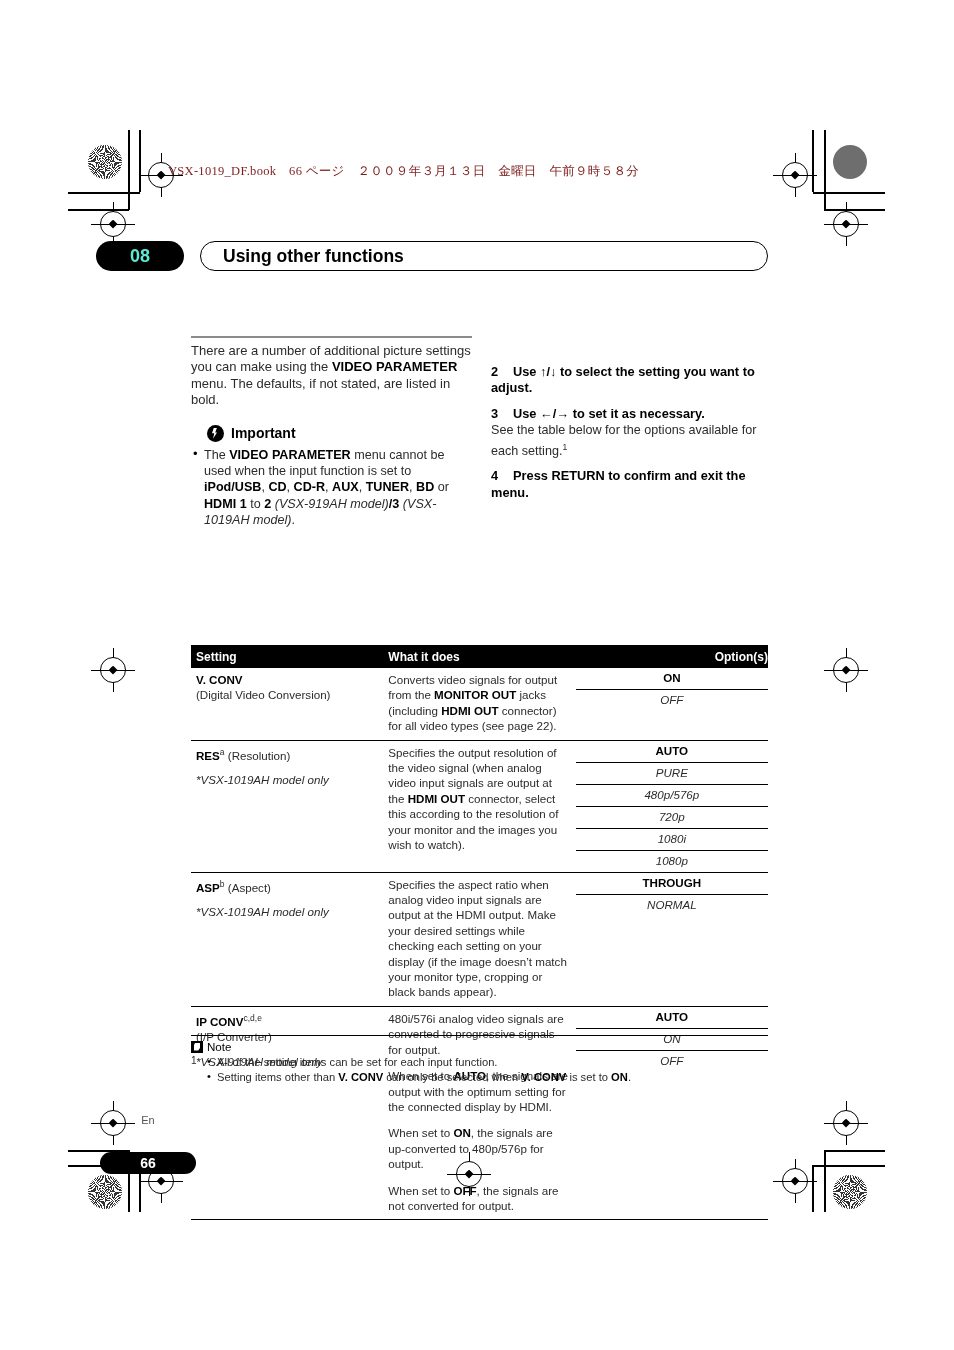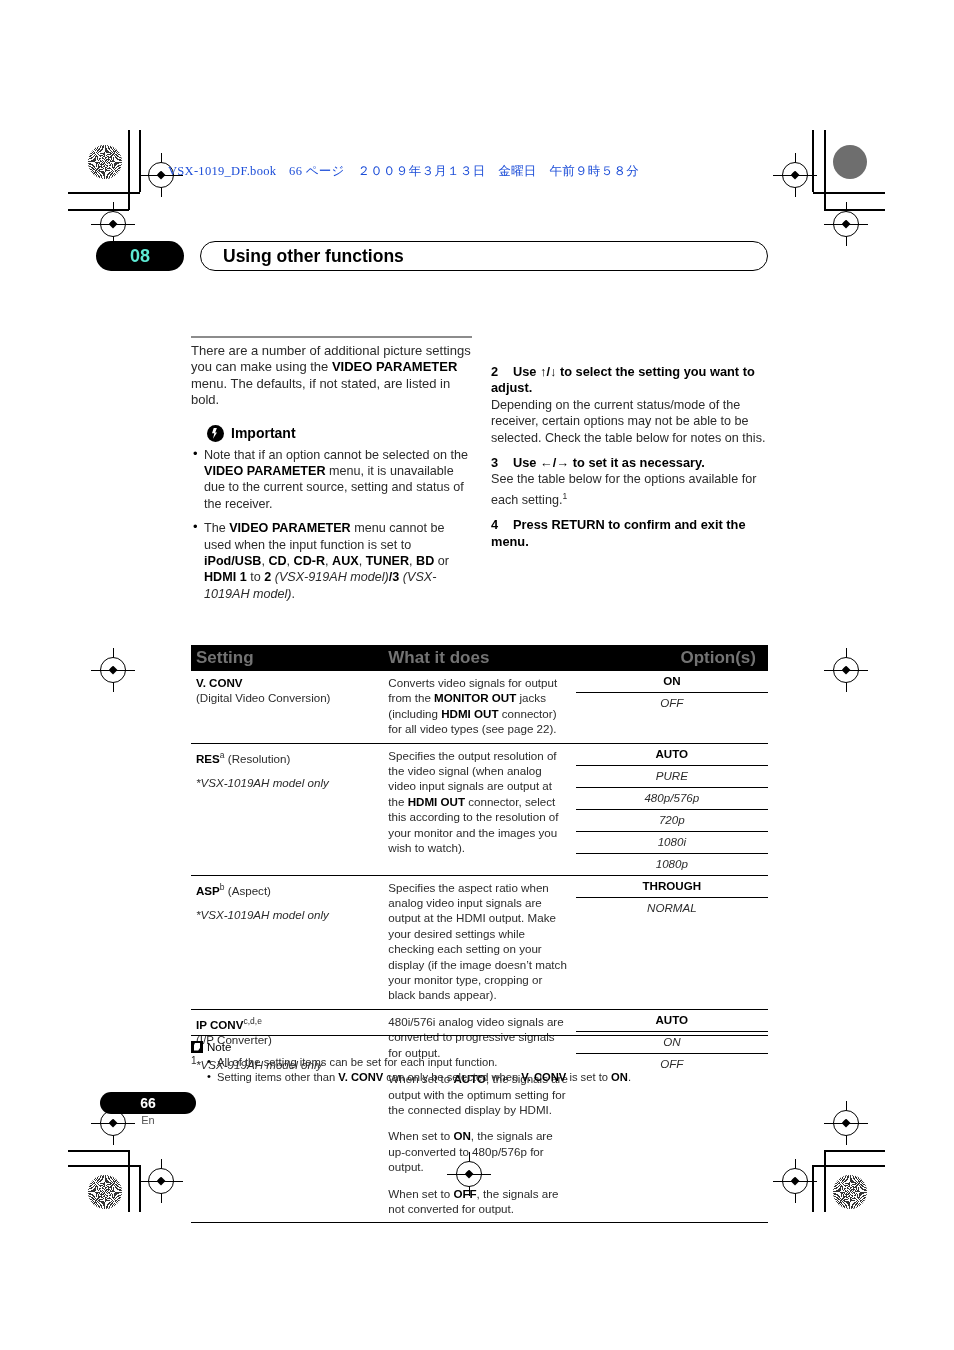--- a/index.html
+++ b/index.html
@@ -56,21 +56,21 @@
 
   .cmark { position: absolute; background: #000; }
 
   
   .file-header {
     position: absolute;
     left: 168px; top: 163px;
     font-family: "Liberation Serif", serif;
     font-size: 12.5px;
     letter-spacing: 0.3px;
-    color: #1d4ed8;
+    color: #7f1d1d;
     white-space: nowrap;
   }
 
   
   .chapter {
     position: absolute;
     left: 96px; top: 241px;
     width: 672px; height: 30px;
   }
   .chapter-num {
@@ -206,29 +206,29 @@
   
   table.vtable {
     position: absolute;
     left: 191px; top: 645px;
     width: 577px;
     border-collapse: collapse;
     table-layout: fixed;
   }
   table.vtable th {
     background: #000;
-    color: #737373;
-    font-size: 17px;
+    color: #ffffff;
+    font-size: 12px;
     font-weight: bold;
     text-align: left;
     padding: 3px 5px 3px 5px;
     height: 17px;
     vertical-align: middle;
   }
-  table.vtable th.opt { text-align: right; padding-right: 12px; }
+  table.vtable th.opt { text-align: right; padding-right: 0; }
 
   td.c-setting {
     width: 145px;
     vertical-align: top;
     padding: 4px 6px 6px 5px;
     font-size: 11.6px;
     line-height: 15.4px;
     color: #2b2b2b;
     border-bottom: 1.4px solid #000;
   }
@@ -315,21 +315,21 @@
   .note-index {
     position: absolute;
     left: 0; top: 0;
     font-size: 10px;
     color: #2b2b2b;
   }
 
   
   .pagenum-pill {
     position: absolute;
-    left: 100px; top: 1092px;
+    left: 100px; top: 1152px;
     width: 96px; height: 22px;
     background: #000;
     border-radius: 11px;
     color: #fff;
     font-size: 14px;
     font-weight: bold;
     display: flex; align-items: center; justify-content: center;
   }
   .pagenum-lang {
     position: absolute;
@@ -424,30 +424,28 @@
 
 <div class="col-left">
   <div class="rule-top"></div>
   <p class="body gray"><span>There are a number of additional picture settings you can make using the </span><b>VIDEO PARAMETER</b><span> menu. The defaults, if not stated, are listed in bold.</span></p>
 
   <div class="important-head">
     <span class="imp-icon"></span>
     <span class="imp-title">Important</span>
   </div>
   <ul class="bullets">
-      <li><span>Note that if an option cannot be selected on the </span><b>VIDEO PARAMETER</b><span> menu, it is unavailable due to the current source, setting and status of the receiver.</span></li>
       <li><span>The </span><b>VIDEO PARAMETER</b><span> menu cannot be used when the input function is set to </span><b>iPod/USB</b><span>, </span><b>CD</b><span>, </span><b>CD-R</b><span>, </span><b>AUX</b><span>, </span><b>TUNER</b><span>, </span><b>BD</b><span> or </span><b>HDMI 1</b><span> to </span><b>2</b><i style="font-style: italic;"> (VSX-919AH model)</i><b>/3</b><i style="font-style: italic;"> (VSX-1019AH model)</i><span>.</span></li>
     </ul>
 </div>
 
 <div class="col-right">
   <div>
       <div class="step">
         <div class="step-head"><span class="num">2</span><b>Use </b><b>↑/↓</b><b> to select the setting you want to adjust.</b></div>
-        <div class="step-body">Depending on the current status/mode of the receiver, certain options may not be able to be selected. Check the table below for notes on this.</div>
       </div>
       <div class="step">
         <div class="step-head"><span class="num">3</span><b>Use </b><b>←/→</b><b> to set it as necessary.</b></div>
         <div class="step-body">See the table below for the options available for each setting.<sup>1</sup></div>
       </div>
       <div class="step">
         <div class="step-head"><span class="num">4</span><b>Press RETURN to confirm and exit the menu.</b></div>
       </div>
     </div>
 </div>

